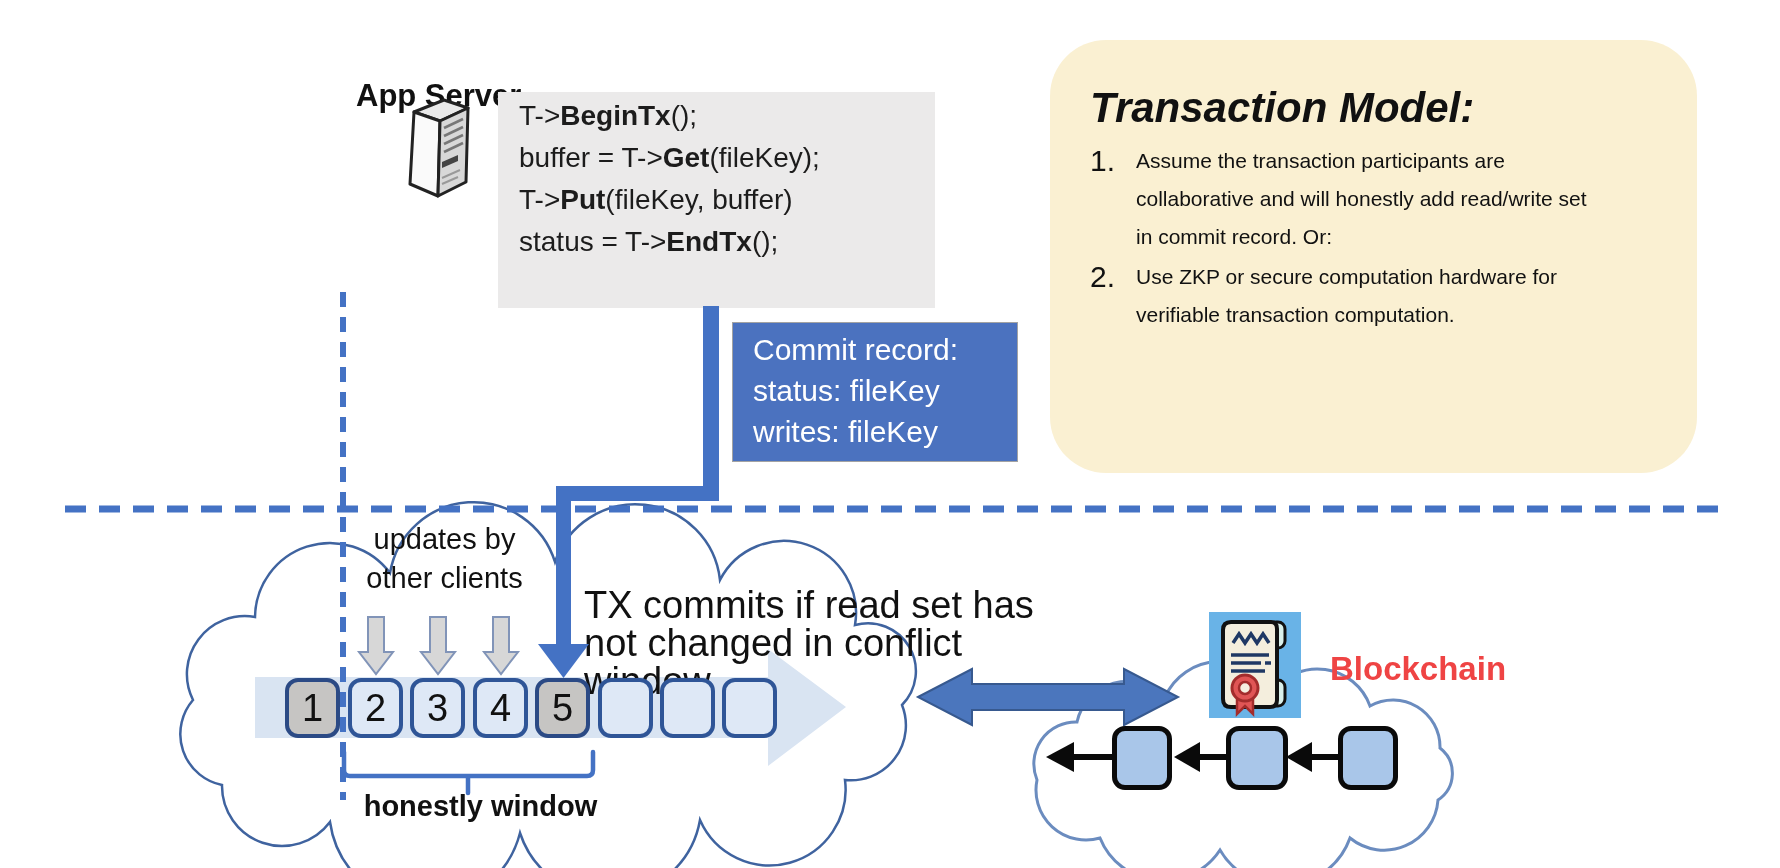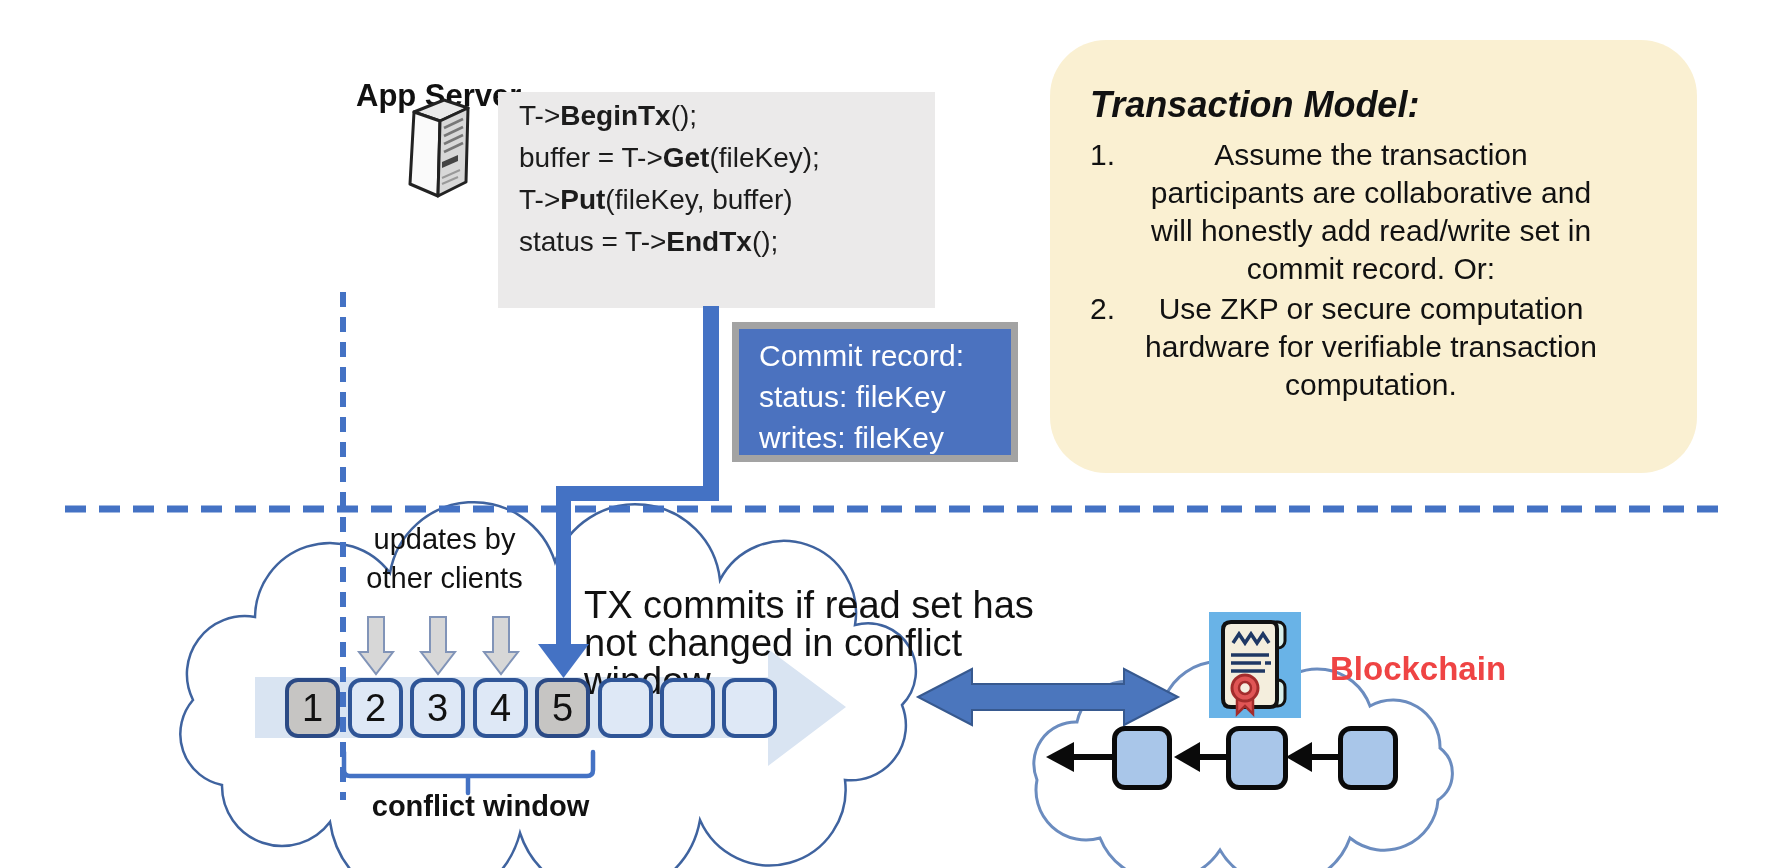--- a/index.html
+++ b/index.html
@@ -14,30 +14,30 @@
 
   
   .app-server-title{left:356px;top:52px;font-size:31px;font-weight:bold;color:#111;margin-top:26px;}
   .code-block{left:498px;top:92px;width:437px;height:216px;background:#EBEAEA;
               box-sizing:border-box;padding:3px 0 0 21px;font-size:28px;line-height:42px;color:#1c1c1c;}
   .code-block b{font-weight:bold;}
   .tx-start{left:155px;top:248px;font-size:30px;color:#111;}
 
   
   .commit-box{left:732px;top:322px;width:286px;height:140px;background:#4B72BF;
-              border:7px solid #a3a3a3;box-sizing:border-box;color:#fff;
+              border:1px solid #a3a3a3;box-sizing:border-box;color:#fff;
               padding:6px 2px 0 20px;font-size:30px;line-height:41px;}
 
   
   .note{left:1050px;top:40px;width:647px;height:433px;background:#FAF0D2;
         border-radius:56px;box-sizing:border-box;padding:44px 0 0 40px;color:#111;}
-  .note-title{font-size:36px;font-weight:bold;font-style:italic;margin-bottom:10px;}
+  .note-title{font-size:42px;font-weight:bold;font-style:italic;margin-bottom:10px;}
   .note-item{display:flex;margin-top:2px;}
   .note-item .num{width:46px;flex:none;font-size:30px;line-height:38px;}
-  .note-item .txt{width:470px;font-size:30px;line-height:38px;text-align:center;}
+  .note-item .txt{width:470px;font-size:21px;line-height:38px;}
 
   
   .updates-label{left:352px;top:520px;width:185px;font-size:29px;line-height:39px;color:#111;text-align:center;}
   .tx-commits-label{left:584px;top:586px;width:470px;font-size:38px;line-height:38px;color:#111;}
   .conflict-window-label{left:348px;top:790px;width:265px;text-align:center;
                          font-size:29px;font-weight:bold;color:#111;}
   .blockchain-label{left:1330px;top:650px;font-size:33px;font-weight:bold;color:#ef4444;}
 
   
   .slot{position:absolute;top:678px;width:55px;height:60px;box-sizing:border-box;
@@ -133,21 +133,21 @@
       <span class="txt">Assume the transaction participants are collaborative and will honestly add read/write set in commit record.  Or:</span>
     </div>
     <div class="note-item">
       <span class="num">2.</span>
       <span class="txt">Use ZKP or secure computation hardware for verifiable transaction computation.</span>
     </div>
   </div>
 
   <div class="abs layer updates-label">updates by other clients</div>
   <div class="abs layer tx-commits-label">TX commits if read set has not changed in conflict window</div>
-  <div class="abs layer conflict-window-label">conflict window</div>
+  <div class="abs layer conflict-window-label">honestly window</div>
 
   <div class="slot gray layer" style="left:285px;">1</div>
   <div class="slot layer" style="left:348px;">2</div>
   <div class="slot layer" style="left:410px;">3</div>
   <div class="slot layer" style="left:473px;">4</div>
   <div class="slot gray layer" style="left:535px;">5</div>
   <div class="slot layer" style="left:598px;"></div>
   <div class="slot layer" style="left:660px;"></div>
   <div class="slot layer" style="left:722px;"></div>
 

